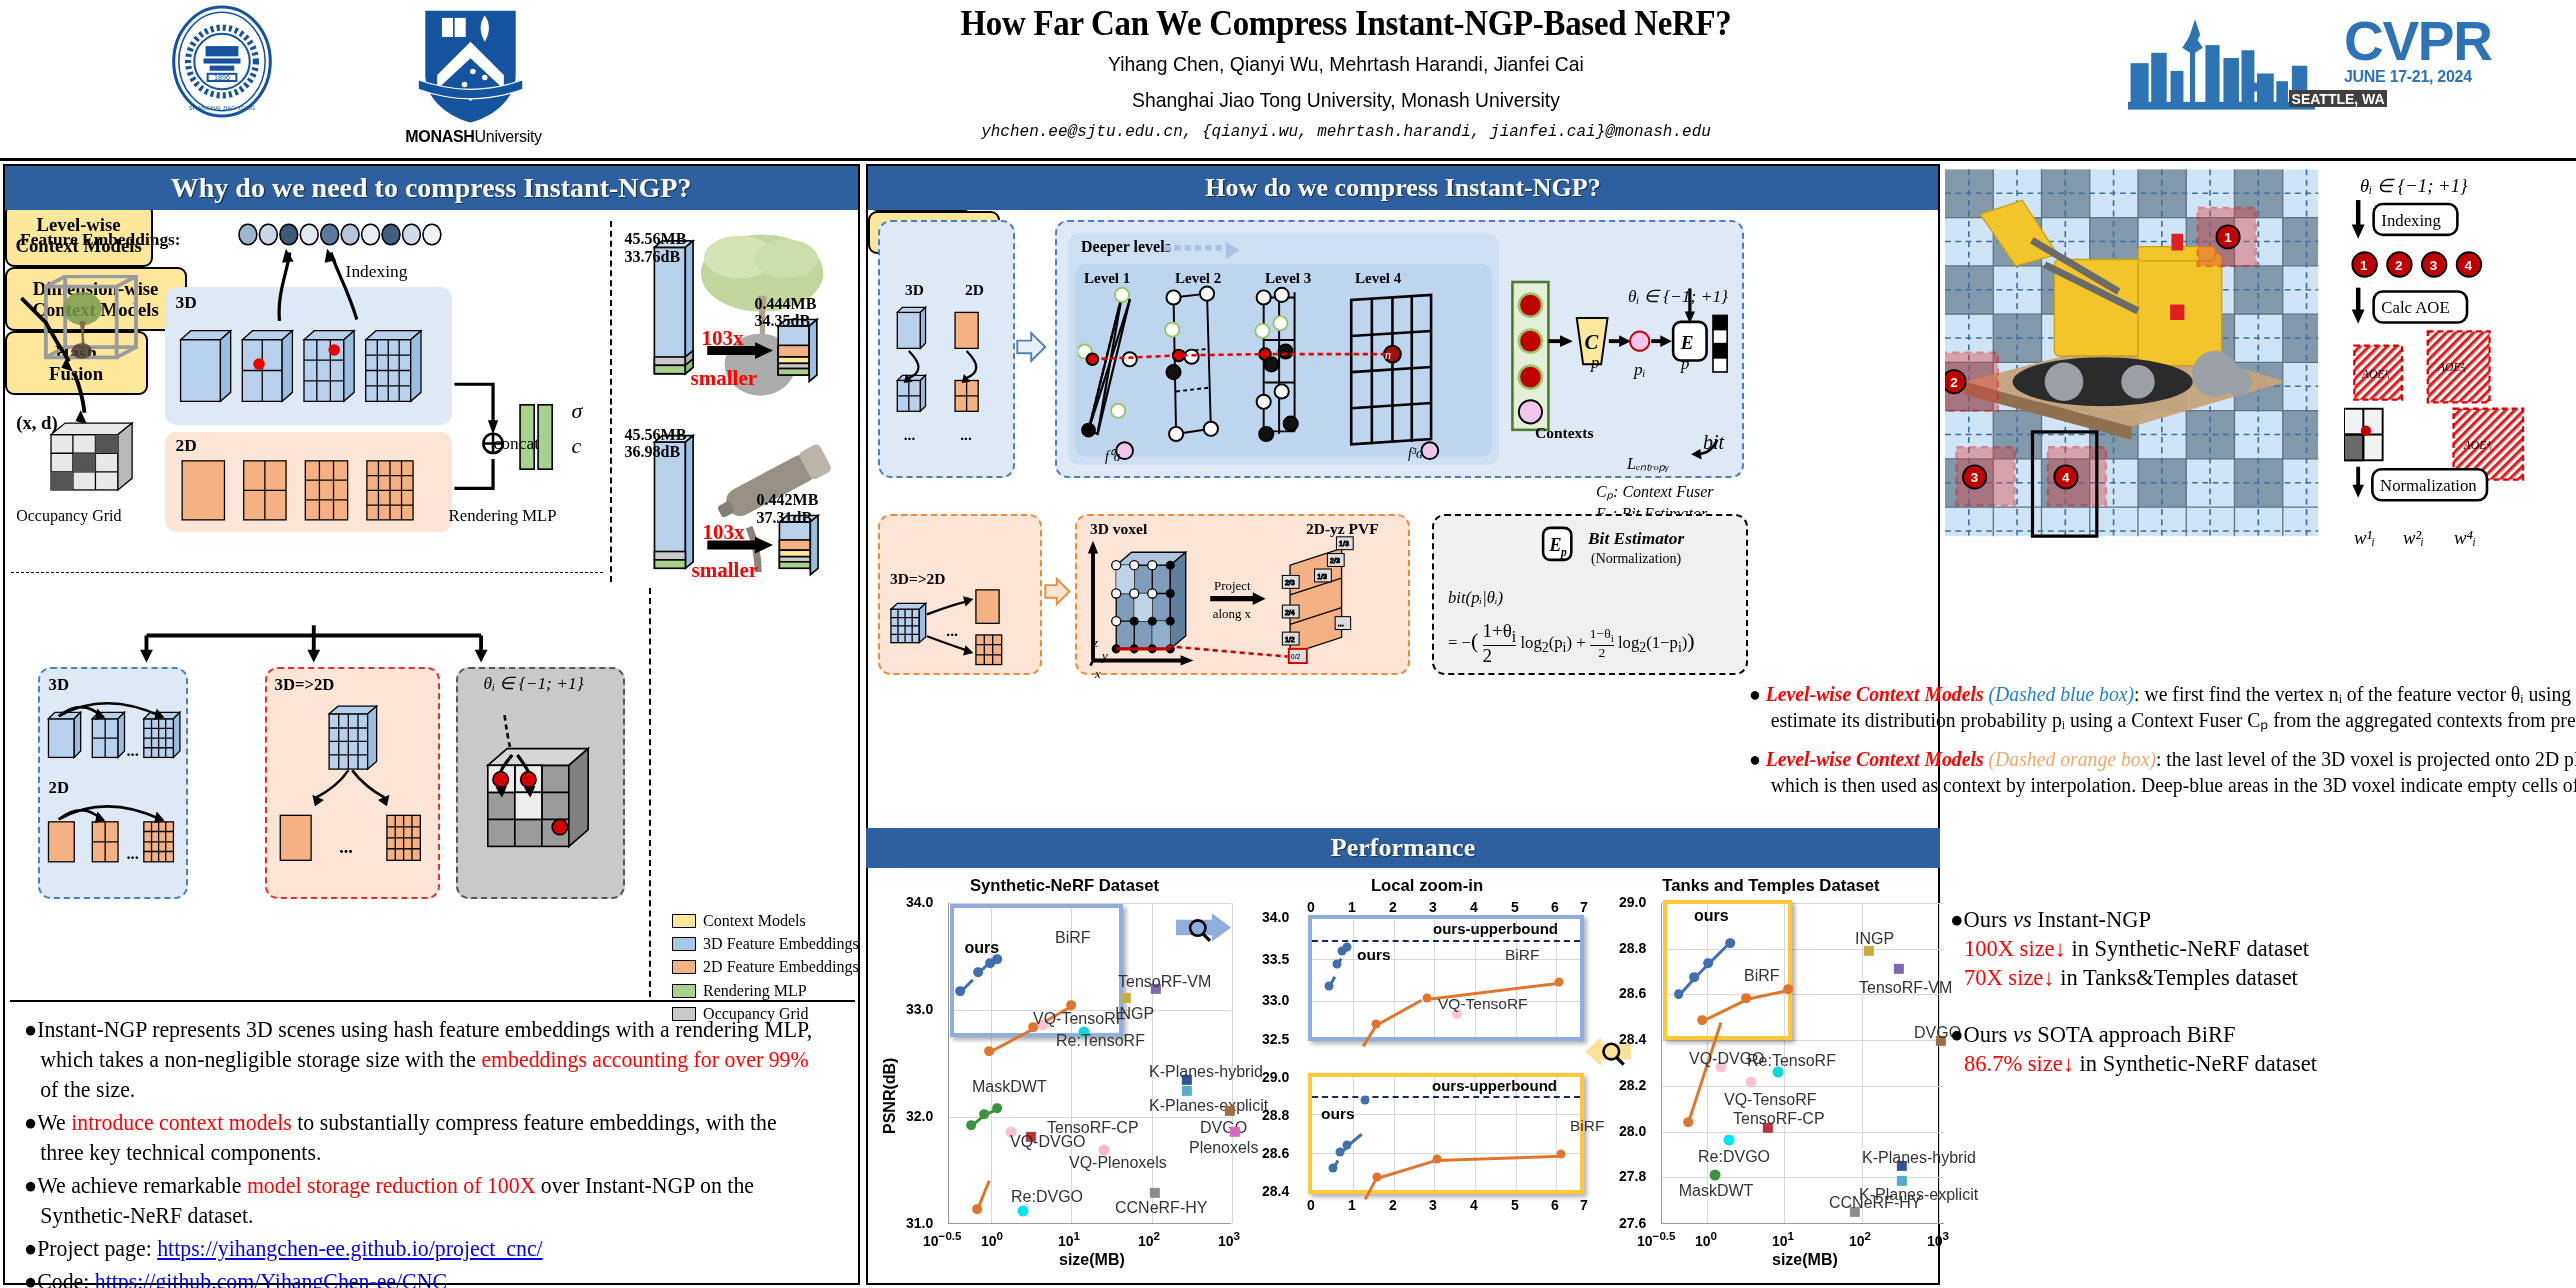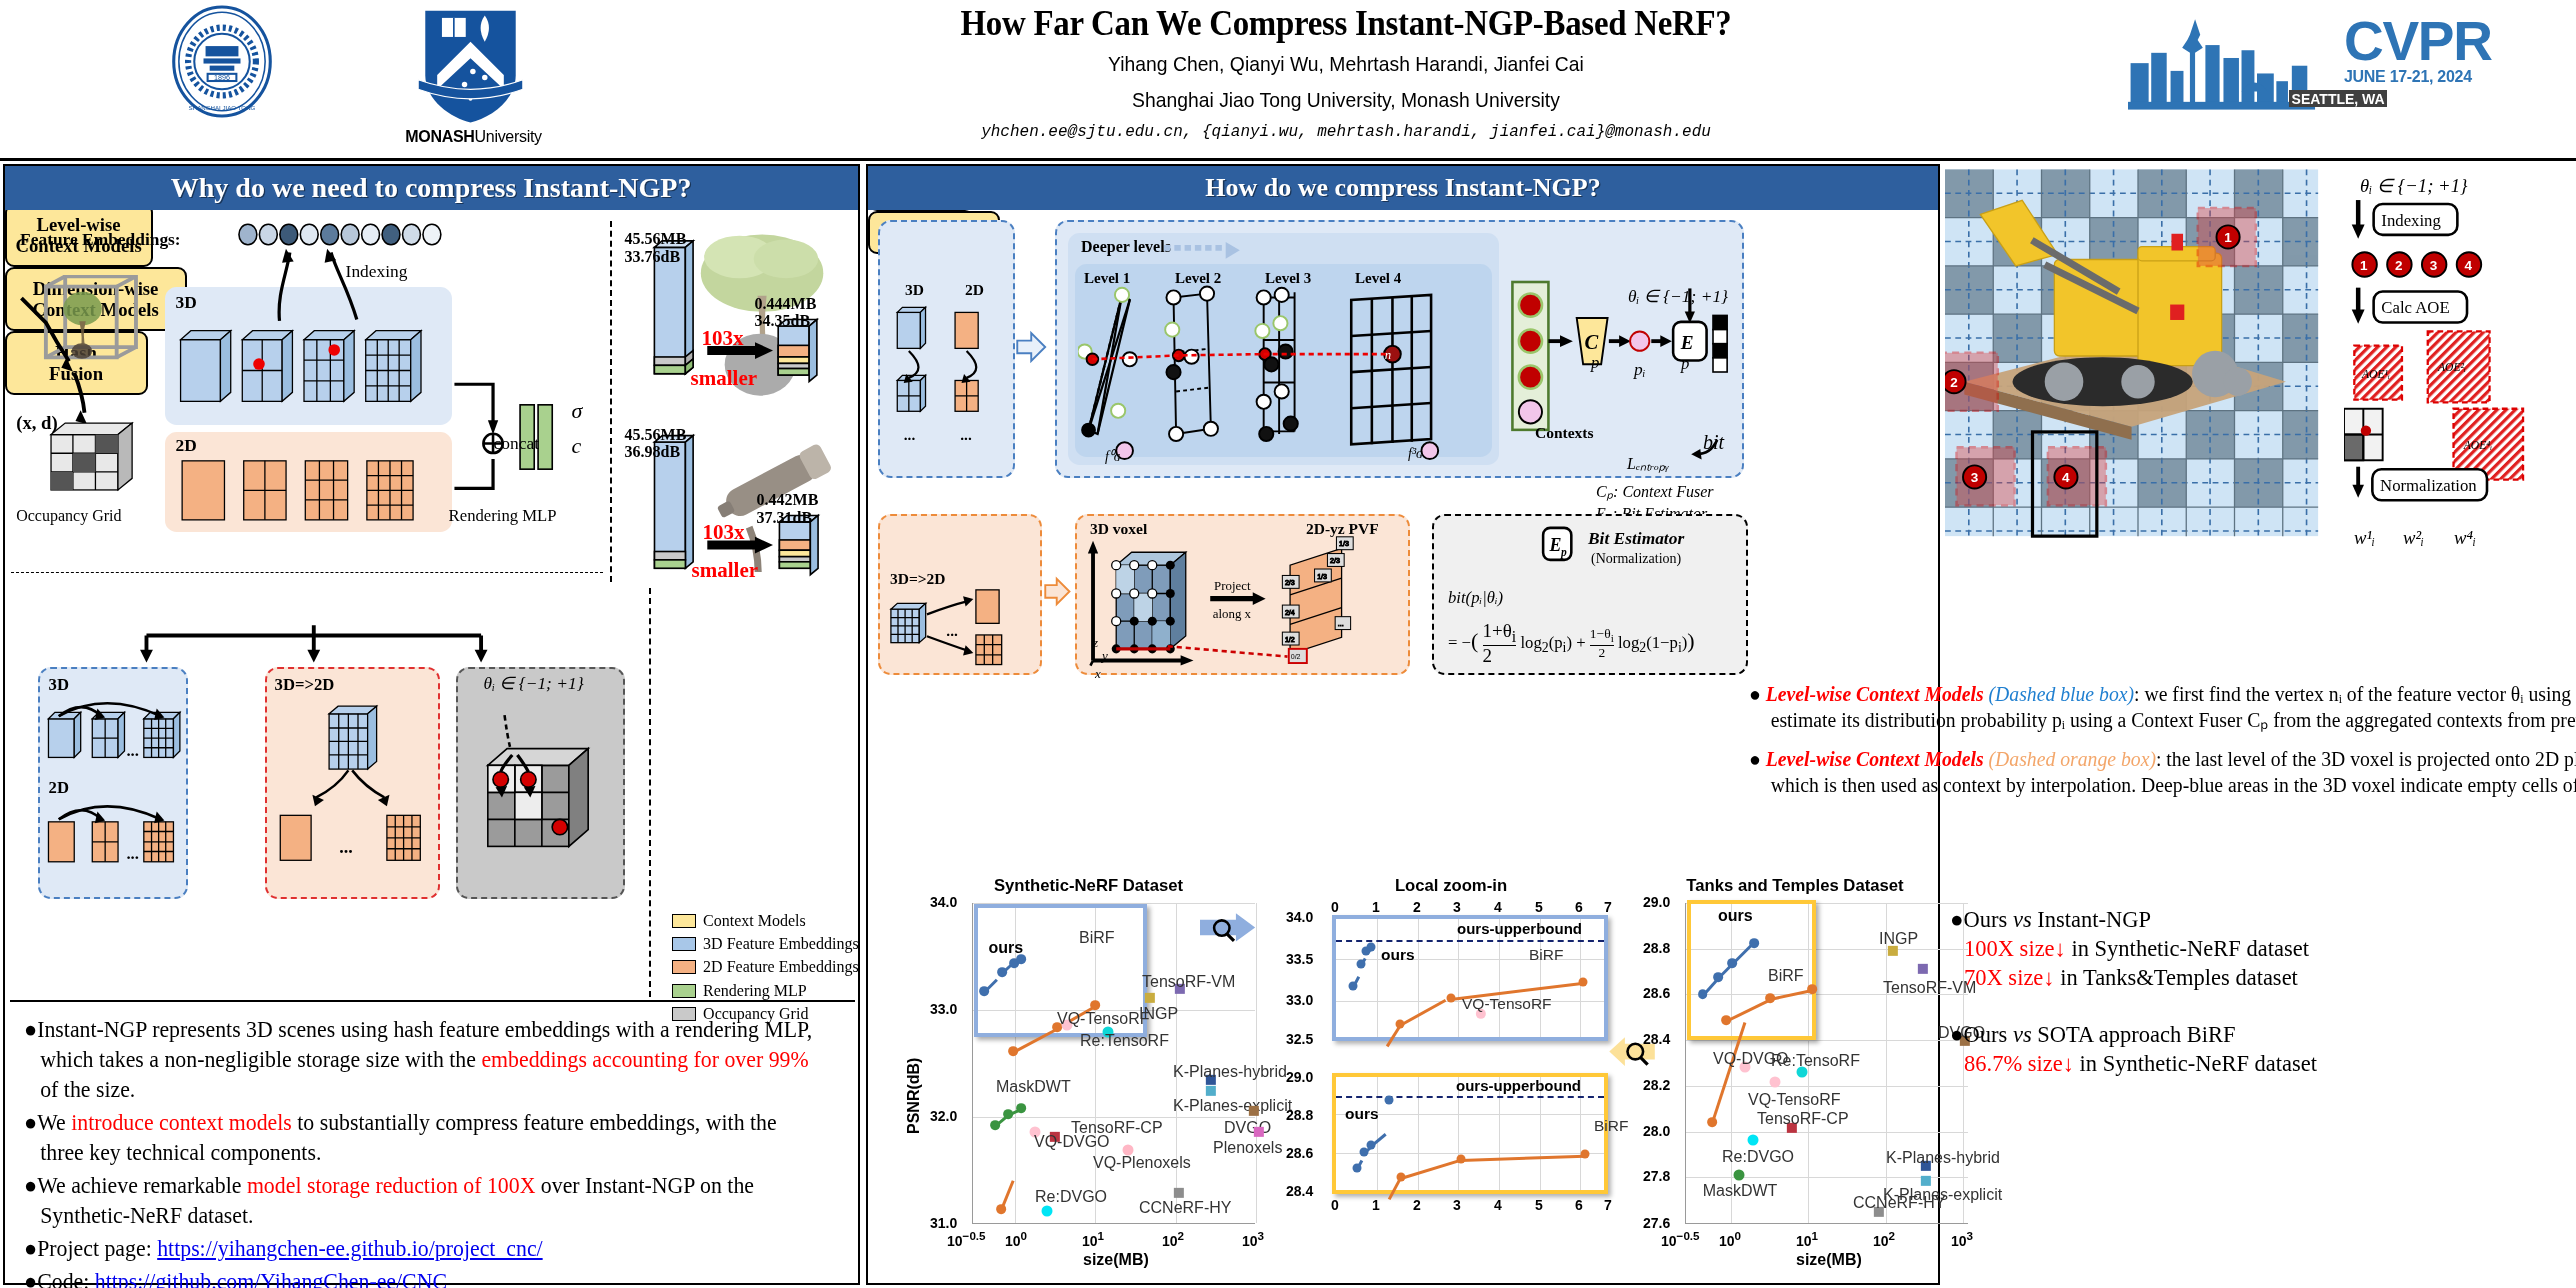--- a/index.html
+++ b/index.html
@@ -83,21 +83,21 @@
   .redbi { color:#ff0000; font-weight:700; font-style:italic; }
 
   
   .hashtext { position:absolute; left:1946px; top:554px; width:623px;
               font-family:"Liberation Serif", serif; font-style:italic; font-size:19.3px; line-height:1.3; }
   .rightres { position:absolute; left:1950px; top:905px; width:622px;
               font-family:"Liberation Serif", serif; font-size:22.5px; line-height:1.29; }
   .rightres p { text-indent:-16.7px; padding-left:16.7px; }
 
   
-  .chart { position:absolute;margin-left:24px; }
+  .chart { position:absolute; }
   .chart-title { position:absolute; width:100%; text-align:center;
                  font-family:"Liberation Sans", sans-serif; font-weight:700; font-size:16.7px; }
   .plot { position:absolute; border-left:1.3px solid #9a9a9a; border-bottom:1.3px solid #9a9a9a; }
   .grid-v, .grid-h { position:absolute; background:#d8d8d8; }
   .grid-v { width:1px; top:0; bottom:0; }
   .grid-h { height:1px; left:0; right:0; }
   .pt { position:absolute; border-radius:50%; transform:translate(-50%,-50%); }
   .sq { position:absolute; transform:translate(-50%,-50%); }
   .ln { position:absolute; transform-origin:0 50%; height:2.6px; }
   .ticklbl { position:absolute; font-family:"Liberation Sans", sans-serif; font-weight:700;
@@ -937,20 +937,21 @@
     <path d="M22 420 v34" stroke="#000" stroke-width="6"></path>
     <path d="M13 448 l9 20 l9 -20 z" fill="#000"></path>
     <rect x="44" y="424" width="178" height="48" rx="14" fill="#fff" stroke="#000" stroke-width="4"></rect>
     <text x="56" y="458" font-size="26" font-family="Liberation Serif, serif">Normalization</text>
   </svg>
   <div class="lbl ital" style="left:2354px; top:527px; font-size:18.7px;">w¹ᵢ</div>
   <div class="lbl ital" style="left:2403px; top:527px; font-size:18.7px;">w²ᵢ</div>
   <div class="lbl ital" style="left:2454px; top:527px; font-size:18.7px;">w⁴ᵢ</div>
 
 
+  <div class="bar bar-perf">Performance</div>
 
   <div class="chart" style="left:884px; top:876px; width:361px; height:406px;">
     <div class="chart-title" style="top:0;">Synthetic-NeRF Dataset</div>
     <div class="plot" style="left:64px; top:27px; width:283px; height:321px;">
       <div class="grid-v" style="left:42px;"></div>
         <div class="grid-v" style="left:122px;"></div>
       <div class="grid-v" style="left:203px;"></div>
         <div class="grid-v" style="left:283px;"></div>
       <div class="grid-h" style="top:0px;"></div>
         <div class="grid-h" style="top:107px;"></div>

